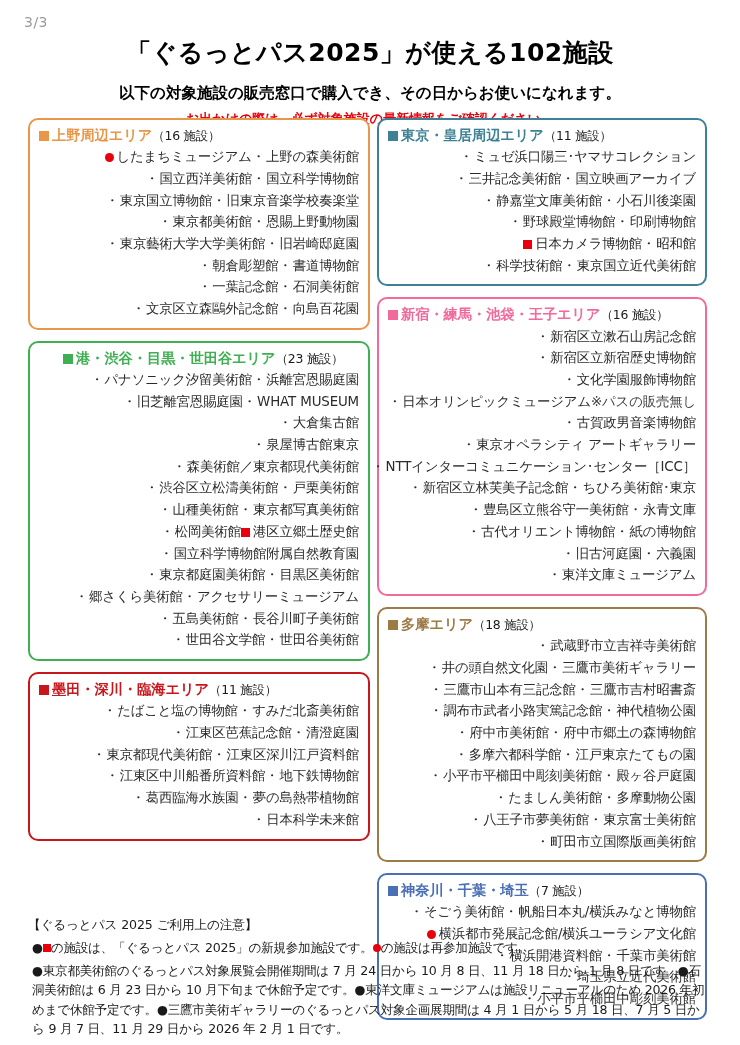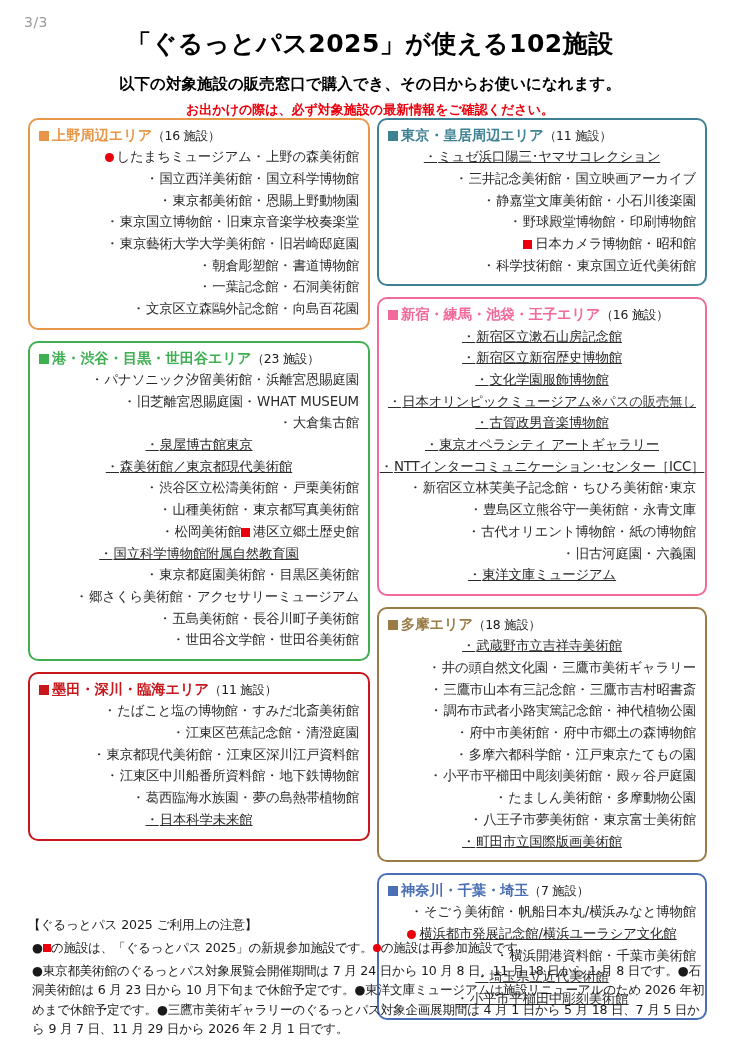--- a/index.html
+++ b/index.html
@@ -23,21 +23,21 @@
   }
 
   
   .header { padding: 22px 20px 0 20px; text-align: center; }
   .title {
     font-size: 25px;
     font-weight: bold;
     color: #000;
     letter-spacing: 0.5px;
     line-height: 1.2;
-    margin: 7px 0 9px 0;
+    margin: 16px 0 9px 0;
   }
   .subtitle {
     font-size: 15.5px;
     font-weight: bold;
     color: #000;
     line-height: 1.25;
     margin: 16px 0 5px 0;
   }
   .warning {
     font-size: 13px;
@@ -89,21 +89,21 @@
   
   .fac-row {
     display: flex;
     justify-content: flex-end;
     align-items: baseline;
     font-size: 13.4px;
     color: #2b2b2b;
     line-height: 1.62;
     white-space: nowrap;
   }
-  .fac-row.single { justify-content: center; text-decoration: underline; }
+  .fac-row.single { justify-content: flex-end; }
   .fac {
     display: inline-block;
     letter-spacing: -0.15px;
   }
   .fac .dot { margin-right: 1px; }
   .mk-red-sq {
     display: inline-block;
     width: 9px; height: 9px;
     background: #e8000d;
     margin-right: 3px;
@@ -162,46 +162,46 @@
         <div class="area-head" style="color: rgb(232, 151, 74);"><span class="sq" style="background: rgb(232, 151, 74);"></span><span>上野周辺エリア</span><span class="area-count">（16 施設）</span></div>
         <div class="fac-row">
           <span class="fac"><span class="mk-red-dot"></span><span>したまちミュージアム</span></span>
           <span class="fac"><span class="dot">・</span><span>上野の森美術館</span></span>
         </div>
         <div class="fac-row">
           <span class="fac"><span class="dot">・</span><span>国立西洋美術館</span></span>
           <span class="fac"><span class="dot">・</span><span>国立科学博物館</span></span>
         </div>
         <div class="fac-row">
+          <span class="fac"><span class="dot">・</span><span>東京国立博物館</span></span>
+          <span class="fac"><span class="dot">・</span><span>旧東京音楽学校奏楽堂</span></span>
+        </div>
+        <div class="fac-row">
           <span class="fac"><span class="dot">・</span><span>東京都美術館</span></span>
           <span class="fac"><span class="dot">・</span><span>恩賜上野動物園</span></span>
         </div>
         <div class="fac-row">
-          <span class="fac"><span class="dot">・</span><span>東京国立博物館</span></span>
-          <span class="fac"><span class="dot">・</span><span>旧東京音楽学校奏楽堂</span></span>
-        </div>
-        <div class="fac-row">
           <span class="fac"><span class="dot">・</span><span>東京藝術大学大学美術館</span></span>
           <span class="fac"><span class="dot">・</span><span>旧岩崎邸庭園</span></span>
         </div>
         <div class="fac-row">
           <span class="fac"><span class="dot">・</span><span>朝倉彫塑館</span></span>
           <span class="fac"><span class="dot">・</span><span>書道博物館</span></span>
         </div>
         <div class="fac-row">
           <span class="fac"><span class="dot">・</span><span>一葉記念館</span></span>
           <span class="fac"><span class="dot">・</span><span>石洞美術館</span></span>
         </div>
         <div class="fac-row">
           <span class="fac"><span class="dot">・</span><span>文京区立森鷗外記念館</span></span>
           <span class="fac"><span class="dot">・</span><span>向島百花園</span></span>
         </div>
       </div>
       <div class="area-box" style="border-color: rgb(63, 175, 82);">
-        <div class="area-head" style="color: rgb(63, 175, 82);"><span class="sq" style="background: rgb(63, 175, 82);"></span><span>港・渋谷・目黒・世田谷エリア</span><span class="area-count">（23 施設）</span></div>
+        <div class="area-head" style="color: rgb(63, 175, 82); margin-left: 24px;"><span class="sq" style="background: rgb(63, 175, 82);"></span><span>港・渋谷・目黒・世田谷エリア</span><span class="area-count">（23 施設）</span></div>
         <div class="fac-row">
           <span class="fac"><span class="dot">・</span><span>パナソニック汐留美術館</span></span>
           <span class="fac"><span class="dot">・</span><span>浜離宮恩賜庭園</span></span>
         </div>
         <div class="fac-row">
           <span class="fac"><span class="dot">・</span><span>旧芝離宮恩賜庭園</span></span>
           <span class="fac"><span class="dot">・</span><span>WHAT MUSEUM</span></span>
         </div>
         <div class="fac-row">
           <span class="fac"><span class="dot">・</span><span>大倉集古館</span></span>

